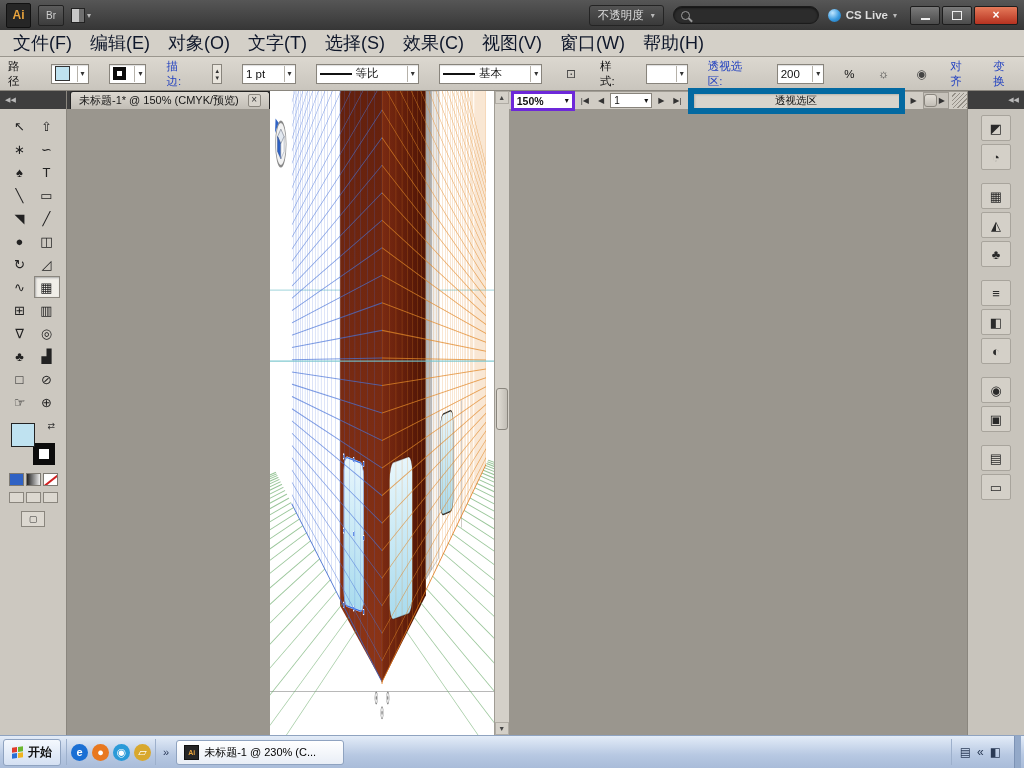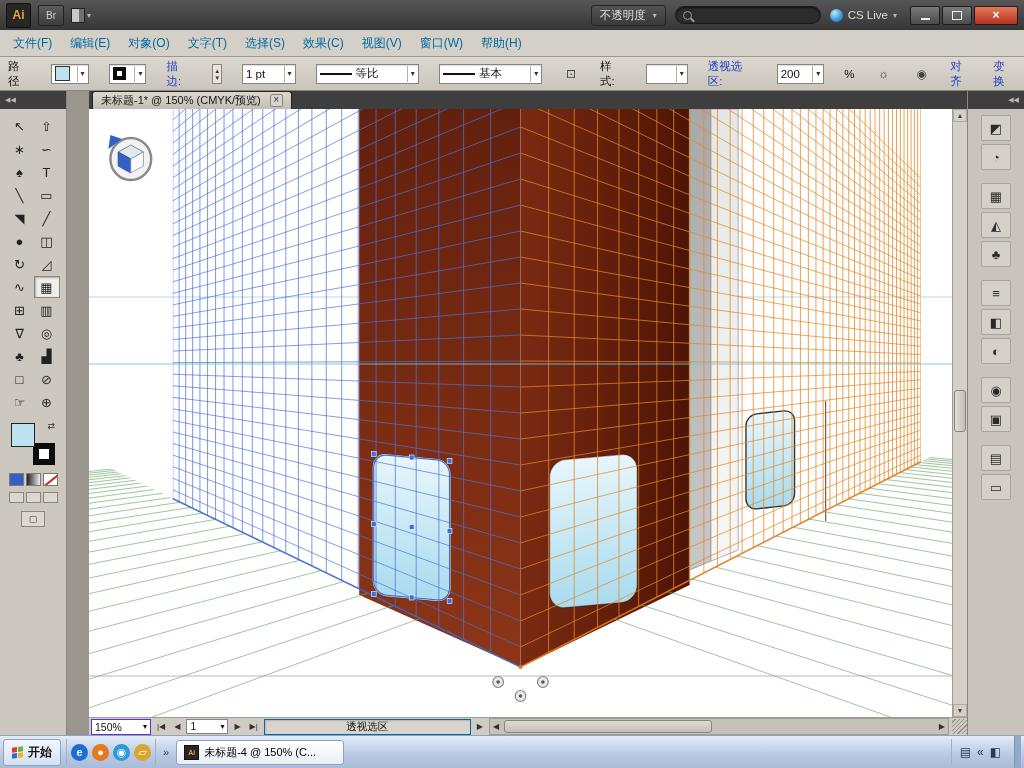--- a/index.html
+++ b/index.html
@@ -16,33 +16,33 @@
   .wsicon{width:20px;height:16px;display:flex;align-items:center;gap:2px;}
   .wsicon .pane{width:13px;height:13px;background:linear-gradient(90deg,#c8c8c8 55%,#6f6f6f 55%);border:1px solid #222;}
   .caret-dark{font-size:8px;color:#b9b9b9;}
   .tb-right{margin-left:auto;display:flex;align-items:center;gap:9px;}
   .wsbtn{height:19px;background:linear-gradient(#535353,#3a3a3a);border:1px solid #242424;border-radius:3px;
     color:#ddd;font-size:11.5px;display:flex;align-items:center;gap:7px;padding:0 8px;}
   .searchbox{width:130px;height:16px;border-radius:9px;background:#2c2c2c;border:1px solid #1b1b1b;
     box-shadow:inset 0 1px 2px #111;display:flex;align-items:center;gap:5px;padding:0 7px;}
   .mag{width:7px;height:7px;border:1.5px solid #9a9a9a;border-radius:50%;position:relative;flex:0 0 auto;}
   .mag::after{content:'';position:absolute;width:5px;height:1.5px;background:#9a9a9a;transform:rotate(45deg);right:-4px;bottom:-2px;}
-  .cslive{display:flex;align-items:center;gap:5px;color:#ddd;font-size:11.5px;}
+  .cslive{display:flex;align-items:center;gap:5px;color:#ddd;font-size:11.5px;font-weight:bold;}
   .orb{width:13px;height:13px;border-radius:50%;background:radial-gradient(circle at 35% 30%,#bfe6ff,#3b9be0 55%,#176aa8);}
   .winbtns{display:flex;gap:2px;margin-left:4px;}
   .wbtn{width:28px;height:17px;border:1px solid #1d1d1d;border-radius:2px;background:linear-gradient(#7a7a7a,#4b4b4b);
     display:flex;align-items:center;justify-content:center;color:#fff;}
   .wbtn .minbar{width:9px;height:2px;background:#eee;margin-top:7px;}
   .wbtn .restbox{width:8px;height:7px;border:1.5px solid #eee;}
   .wbtn.close{width:42px;background:linear-gradient(#e57a5a,#b63220);font-size:12px;font-weight:bold;}
 
   
   .menubar{height:26px;background:#d4d0c8;border-bottom:1px solid #9a968e;display:flex;align-items:center;
     padding:0 4px;flex:0 0 auto;}
-  .menu-item{padding:3px 9px;font-size:12px;color:#0369a1;line-height:25px;}
+  .menu-item{padding:3px 9px;font-size:18px;color:#0f172a;line-height:25px;}
 
   
   .controlbar{height:33px;background:linear-gradient(#dcd8d0,#c9c5bd);border-bottom:1px solid #8a867e;
     display:flex;align-items:center;gap:20px;padding:0 8px;font-size:11.5px;color:#111;flex:0 0 auto;}
   .dd{background:#fff;border:1px solid #88847c;height:18px;display:flex;align-items:center;gap:4px;
     padding:0 3px;box-shadow:inset 0 1px 1px #ddd;}
   .dd .caret{font-size:8px;color:#333;border-left:1px solid #b6b2aa;padding-left:3px;margin-left:auto;line-height:16px;}
   .swatch-fill{width:13px;height:13px;background:#bfe2f0;border:1px solid #333;}
   .swatch-stroke{width:13px;height:13px;background:#fff;border:4px solid #0b0b0b;box-sizing:border-box;}
   .spin{display:flex;flex-direction:column;border:1px solid #88847c;background:#e9e5dd;height:18px;justify-content:center;
@@ -67,42 +67,42 @@
   .mini-row{display:flex;justify-content:center;gap:2px;margin-top:6px;}
   .mini{width:15px;height:13px;border:1px solid #7e7a72;box-sizing:border-box;}
   .mini.color{background:#2f62c4;}
   .mini.grad{background:linear-gradient(90deg,#222,#eee);}
   .mini.none{background:#fff;position:relative;overflow:hidden;}
   .mini.none::after{content:'';position:absolute;left:-2px;top:5px;width:20px;height:2px;background:#d02020;transform:rotate(-38deg);}
   .mode{width:15px;height:11px;background:#dcd8d0;border:1px solid #8a867e;box-sizing:border-box;}
   .screenmode{width:22px;height:14px;margin:8px auto 0;background:#dcd8d0;border:1px solid #8a867e;
     display:flex;align-items:center;justify-content:center;font-size:9px;color:#333;}
 
-  .docwin{flex:1;display:flex;flex-direction:column;min-width:0;padding-left:22px;}
+  .docwin{flex:1;display:flex;flex-direction:row;min-width:0;}
   .tabstrip{height:18px;background:#3e3e3e;display:flex;align-items:flex-end;padding-left:3px;flex:0 0 auto;}
   .doctab{background:linear-gradient(#dcd8d0,#c2beb6);border:1px solid #242424;border-bottom:none;
     border-radius:3px 3px 0 0;height:17px;display:flex;align-items:center;padding:0 8px;font-size:11px;color:#161616;gap:9px;}
   .tabclose{color:#333;font-size:10px;border:1px solid #8a867e;background:#d8d4cc;width:11px;height:11px;
     line-height:9px;text-align:center;border-radius:2px;}
   .canvas-row{flex:1;display:flex;min-height:0;}
   .canvas{flex:1;position:relative;background:#fff;overflow:hidden;}
   .canvas svg{position:absolute;inset:0;width:100%;height:100%;}
   .vscroll{width:14px;background:#d4d0c8;border-left:1px solid #a09c94;display:flex;flex-direction:column;
     align-items:center;font-size:7px;color:#444;flex:0 0 auto;}
   .vthumb{width:10px;height:40px;background:linear-gradient(90deg,#e2ded6,#c2beb6);border:1px solid #8a867e;
     border-radius:3px;position:absolute;top:46%;left:1px;}
   .vtrack{flex:1;position:relative;width:100%;}
   .sarrow{height:13px;display:flex;align-items:center;justify-content:center;width:100%;background:#d4d0c8;border:1px solid #b0aca4;box-sizing:border-box;}
 
   .statusbar{height:17px;background:#d0ccc4;border-top:1px solid #a09c94;display:flex;align-items:center;
     font-size:10.5px;color:#111;gap:3px;padding-left:2px;flex:0 0 auto;}
-  .zoomdd{background:#fff;border:1px solid #6d28d9;height:14px;display:flex;align-items:center;gap:4px;padding:0 3px;width:52px;}
+  .zoomdd{background:#fff;border:3px solid #6d28d9;height:14px;display:flex;align-items:center;gap:4px;padding:0 3px;width:52px;font-weight:bold;}
   .navbtn{font-size:8px;color:#333;padding:0 3px;}
   .abfield{background:#fff;border:1px solid #88847c;height:13px;width:34px;display:flex;align-items:center;gap:4px;padding:0 3px;font-size:10px;}
-  .statusfield{height:14px;border:1px solid #0369a1;background:#d8d4cc;box-shadow:inset 1px 1px 2px #b8b4ac;
+  .statusfield{height:14px;border:6px solid #0369a1;background:#d8d4cc;box-shadow:inset 1px 1px 2px #b8b4ac;
     width:205px;display:flex;align-items:center;justify-content:center;font-size:10.5px;}
   .hscroll{flex:1;height:15px;background:#c6c2ba;border:1px solid #a09c94;position:relative;display:flex;align-items:center;}
   .hthumb{position:absolute;left:3%;width:45%;height:11px;top:1px;background:linear-gradient(#e2ded6,#c2beb6);
     border:1px solid #8a867e;border-radius:3px;}
   .grip{width:15px;height:15px;background:repeating-linear-gradient(135deg,#d0ccc4,#d0ccc4 2px,#948f87 2px,#948f87 3px);flex:0 0 auto;}
 
   .rightdock{width:56px;background:#c8c4bc;border-left:1px solid #8a867e;display:flex;flex-direction:column;flex:0 0 auto;}
   .panel-col{display:flex;flex-direction:column;align-items:center;padding-top:6px;gap:3px;}
   .pbtn{width:30px;height:26px;background:#d4d0c8;border:1px solid #a8a49c;border-radius:2px;display:flex;
     align-items:center;justify-content:center;font-size:13px;color:#2a2a2a;box-sizing:border-box;}
@@ -625,21 +625,21 @@
     </div>
     <div class="ql" id="quicklaunch">
         <div class="qlicon" style="background: rgb(26, 111, 212);">e</div>
         <div class="qlicon" style="background: rgb(232, 120, 32);">●</div>
         <div class="qlicon" style="background: rgb(42, 154, 216);">◉</div>
         <div class="qlicon" style="background: rgb(216, 168, 46);">▱</div>
       </div>
     <span class="morebtn">»</span>
     <div class="taskbtn">
       <span class="miniai">Ai</span>
-      <span class="tasktext">未标题-4 @ 150% (C...</span>
+      <span class="tasktext">未标题-1 @ 230% (C...</span>
     </div>
     <div class="tray" id="tray">
         <span>▤</span>
         <span>«</span>
         <span>◧</span>
       </div>
     <div class="edgezone"></div>
   </div>
 
 </div>

